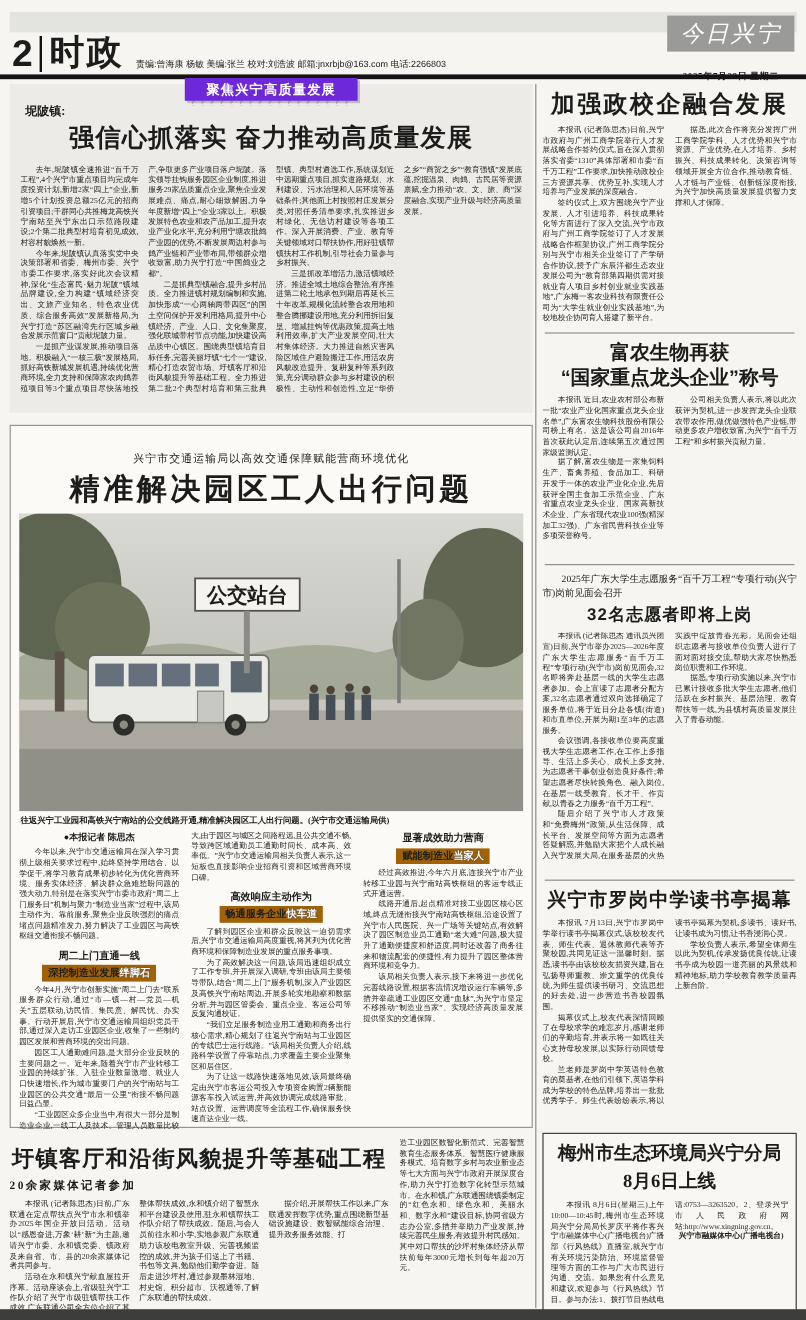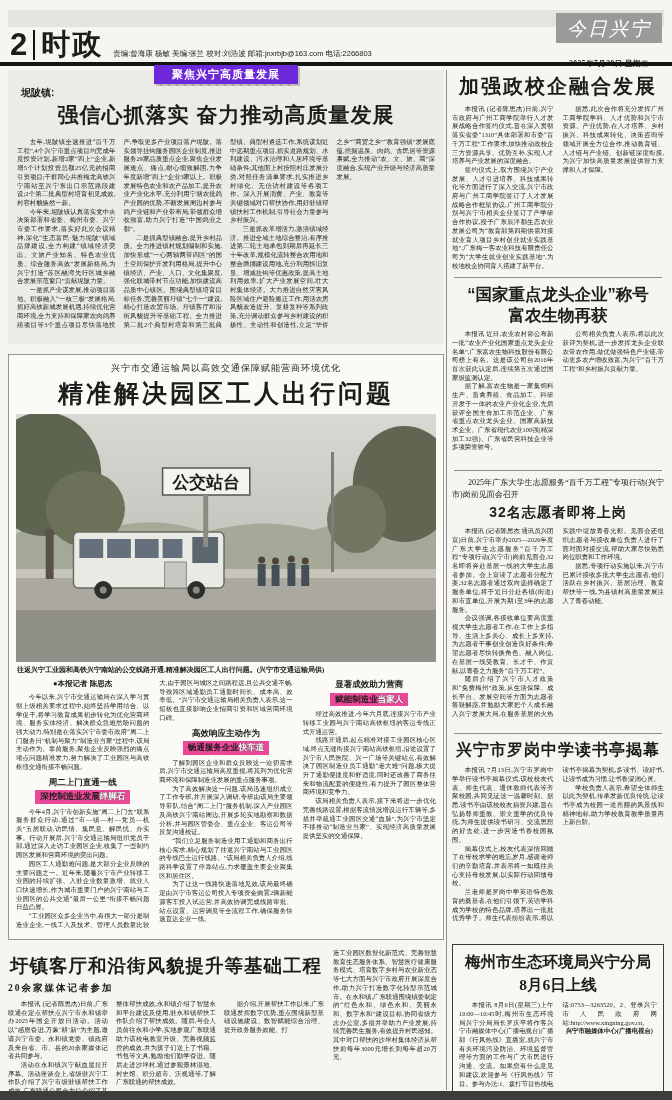--- a/index.html
+++ b/index.html
@@ -28,30 +28,30 @@
   .panel1 { position:relative; background:#edebe7; padding:12px 9px 6px; height:274px; }
   .badge { position:absolute; top:-5px; left:50%; transform:translateX(-50%); background:#6d28d9; color:#fff;
            font-size:11px; font-weight:bold; letter-spacing:1px; padding:2px 18px; font-family:"Liberation Sans",sans-serif;
            box-shadow:2px 2px 0 #bdbcb8; }
   .badge:after { content:""; position:absolute; left:6px; right:6px; bottom:-4px; height:4px;
                  background:linear-gradient(135deg,#9a9a96 25%,transparent 25%) 0 0/8px 4px repeat-x; }
   .a1-kicker { font-size:10px; font-weight:bold; margin:4px 0 0 4px; font-family:"Liberation Sans",sans-serif; }
   .a1-headline { text-align:center; font-size:21px; font-weight:bold; letter-spacing:1px; margin:1px 0 9px; font-family:"Liberation Sans",sans-serif; }
   .a1-body { column-count:4; column-gap:8px; height:196px; }
   
-  .feature { margin-top:10px; border:1px solid #97958f; background:#fbfaf7; padding:5px 7px 4px; height:586px; }
+  .feature { margin-top:10px; border:1px solid #97958f; background:#fbfaf7; padding:19px 7px 4px; height:586px; }
   .f-kicker { text-align:center; font-size:9px; letter-spacing:1px; margin-top:2px; }
   .f-headline { text-align:center; font-size:25px; font-weight:bold; letter-spacing:3px; margin:2px 0 4px; font-family:"Liberation Sans",sans-serif; }
   .photo { width:100%; height:248px; overflow:hidden; background:#c9c9c2; }
   .caption-row { display:flex; justify-content:flex-start; font-size:7px; font-weight:bold; padding:3px 1px 4px; }
   .f-body { column-count:3; column-gap:10px; height:258px; }
   .byline { text-align:center; font-weight:bold; font-size:7.5px; margin-bottom:4px; text-indent:0 !important; font-family:"Liberation Sans",sans-serif; }
   .fsub { text-align:center; font-weight:bold; font-size:8.5px; margin:5px 0 2px; break-inside:avoid; text-indent:0 !important; font-family:"Liberation Sans",sans-serif; }
   .fsub-hl { text-align:center; margin:0 0 4px; break-inside:avoid; text-indent:0 !important; }
-  .fsub-hl .box { display:inline-block; background:#ec4899; padding:1px 5px; font-weight:bold; font-size:8.5px; color:#1d1d1b; font-family:"Liberation Sans",sans-serif; }
+  .fsub-hl .box { display:inline-block; background:#a16207; padding:1px 5px; font-weight:bold; font-size:8.5px; color:#1d1d1b; font-family:"Liberation Sans",sans-serif; }
   .fsub-hl .accent { color:#fff; text-shadow:0 0 1px #444, 0 0 1px #444; }
   
   .bl { margin-top:9px; display:flex; gap:9px; height:146px; }
   .bl-main { width:316px; }
   .bl-headline { text-align:center; font-size:18.5px; font-weight:bold; letter-spacing:1px; font-family:"Liberation Sans",sans-serif; margin-top:4px; }
   .bl-subtitle { text-align:left; font-size:9.5px; font-weight:bold; letter-spacing:2px; margin:4px 0 5px; }
   .bl-body { column-count:3; column-gap:8px; height:100px; }
   .bl-side { width:104px; height:146px; }
   
   .vdivider { position:absolute; left:446px; top:70px; width:1px; height:1020px; background:#8d8d89; }
@@ -215,22 +215,22 @@
       <div class="rbody rb1 body-text">
         <p>本报讯 (记者陈思杰)日前,兴宁市政府与广州工商学院举行人才发展战略合作签约仪式,旨在深入贯彻落实省委“1310”具体部署和市委“百千万工程”工作要求,加快推动政校企三方资源共享、优势互补,实现人才培养与产业发展的深度融合。</p>
         <p>签约仪式上,双方围绕兴宁产业发展、人才引进培养、科技成果转化等方面进行了深入交流,兴宁市政府与广州工商学院签订了人才发展战略合作框架协议,广州工商学院分别与兴宁市相关企业签订了产学研合作协议,授予广东辰洋都生态农业发展公司为“教育部第四期供需对接就业育人项目乡村创业就业实践基地”,广东梅一客农业科技有限责任公司为“大学生就业创业实践基地”,为校地校企协同育人搭建了新平台。</p>
         <p>据悉,此次合作将充分发挥广州工商学院学科、人才优势和兴宁市资源、产业优势,在人才培养、乡村振兴、科技成果转化、决策咨询等领域开展全方位合作,推动教育链、人才链与产业链、创新链深度衔接,为兴宁加快高质量发展提供智力支撑和人才保障。</p>
       </div>
     </div>
     <div class="rdiv"></div>
 
     <div>
       <div class="r-headline r2-headline">
+        <div>富农生物再获</div>
         <div>“国家重点龙头企业”称号</div>
-        <div>富农生物再获</div>
       </div>
       <div class="rbody rb2 body-text">
         <p>本报讯 近日,农业农村部公布新一批“农业产业化国家重点龙头企业名单”,广东富农生物科技股份有限公司榜上有名。这是该公司自2016年首次获此认定后,连续第五次通过国家级监测认定。</p>
         <p>据了解,富农生物是一家集饲料生产、畜禽养殖、食品加工、科研开发于一体的农业产业化企业,先后获评全国主食加工示范企业、广东省重点农业龙头企业、国家高新技术企业、广东省现代农业100强(精深加工32强)、广东省民营科技企业等多项荣誉称号。</p>
         <p>公司相关负责人表示,将以此次获评为契机,进一步发挥龙头企业联农带农作用,做优做强特色产业链,带动更多农户增收致富,为兴宁“百千万工程”和乡村振兴贡献力量。</p>
       </div>
     </div>
     <div class="rdiv"></div>
 
     <div>

